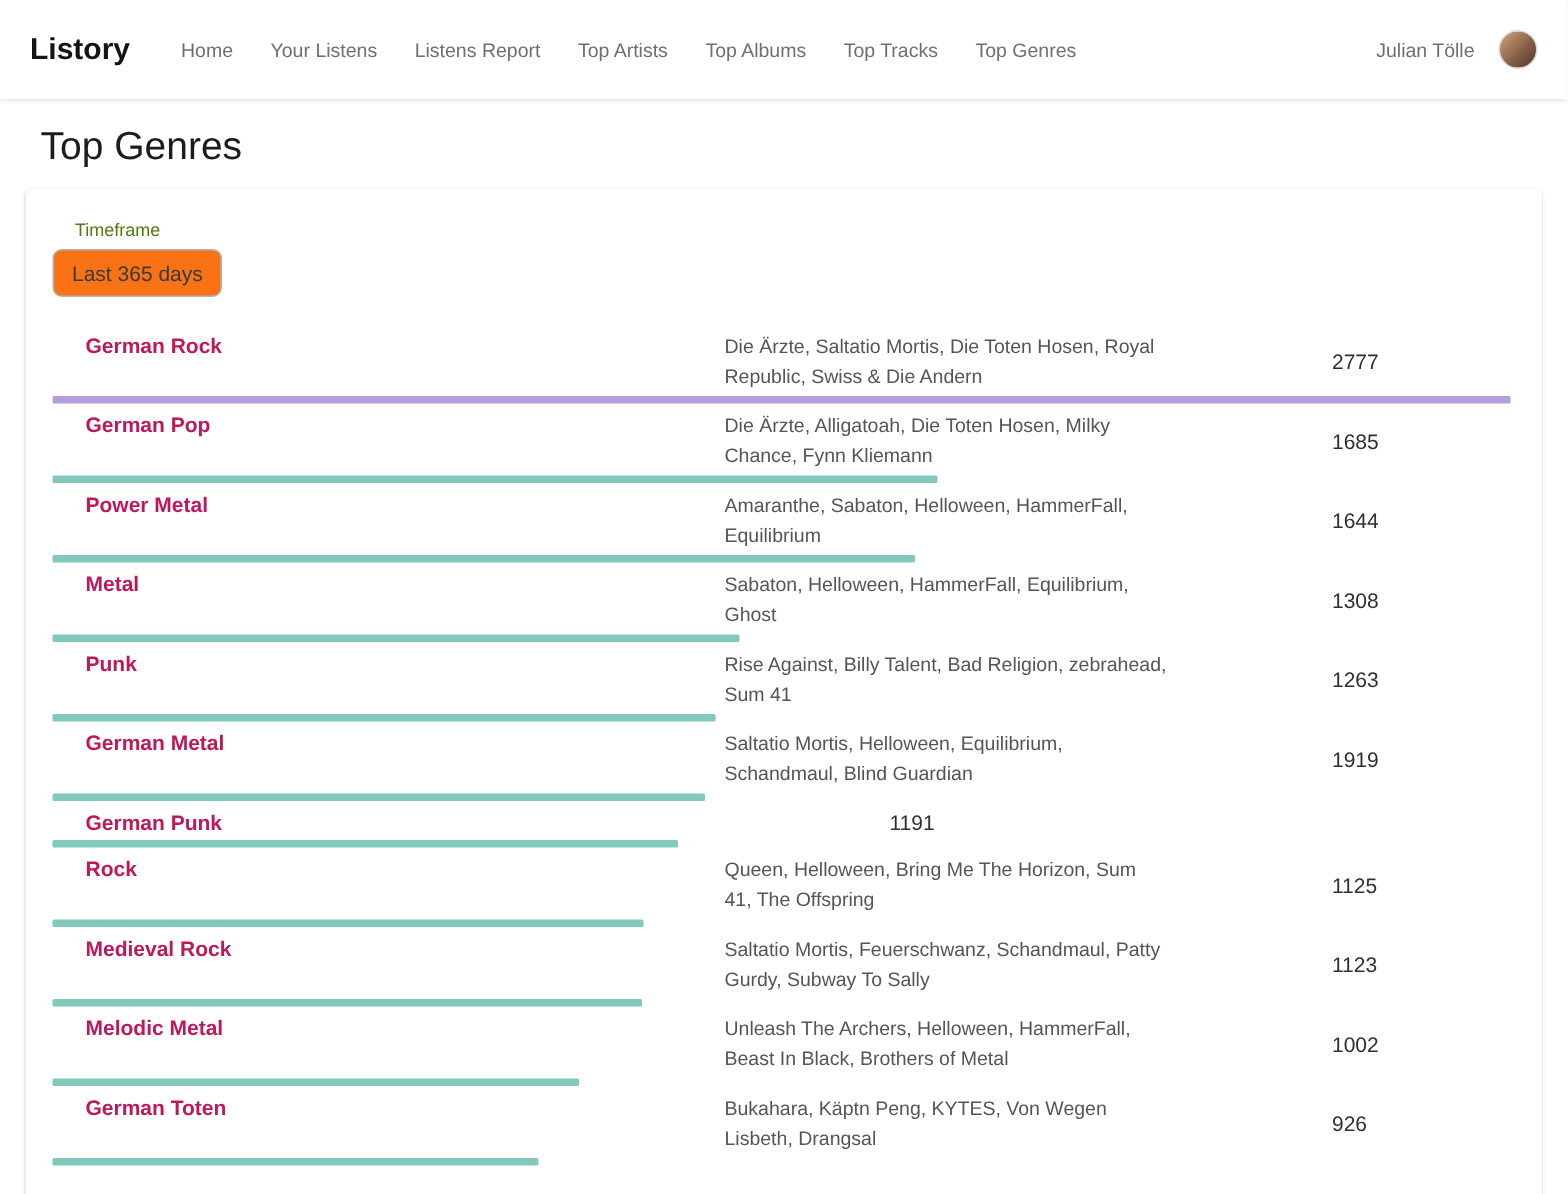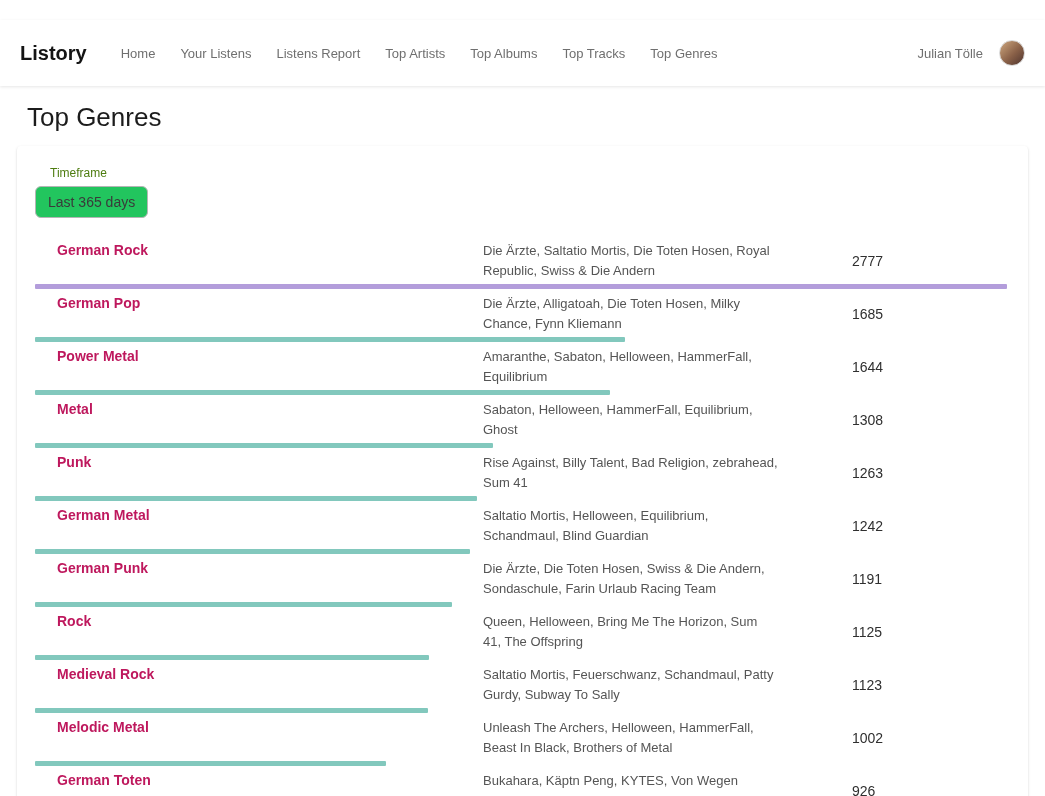--- a/index.html
+++ b/index.html
@@ -6,51 +6,50 @@
   html, body { margin: 0; padding: 0; }
   body {
     width: 1045px; height: 796px; overflow: hidden;
     background: #ffffff; color: #212121;
     font-family: "Liberation Sans", sans-serif;
   }
   header {
     height: 66px; display: flex; align-items: center;
     padding: 0 20px; background: #fff; position: relative;
     box-shadow: 0 1px 3px rgba(0,0,0,0.10);
-    margin-top: 20px;
   }
   .logo { font-size: 20px; font-weight: 700; margin-right: 34px; cursor: pointer; color:#141414; }
   nav { display: flex; gap: 25px; flex: 1; align-items: flex-end; }
   nav a { font-size: 13px; color: #6f6f6f; text-decoration: none; cursor: pointer; white-space: nowrap; }
   .user { display: flex; align-items: center; gap: 16px; }
   .user-name { font-size: 13px; color: #6f6f6f; cursor: pointer; }
   .avatar {
     width: 26px; height: 26px; border-radius: 50%; cursor: pointer;
     background: linear-gradient(135deg, #cfa87f 0%, #8a6148 55%, #4e342e 100%);
     border: 1px solid #d9d9d9;
   }
   h1 { font-size: 26px; font-weight: 500; margin: 16px 0 13px 27px; color: #1c1c1c; }
   .card {
     margin: 0 17px; background: #fff; border-radius: 4px;
     padding: 16px 16px 24px;
     box-shadow: 0 2px 1px -1px rgba(0,0,0,0.2), 0 1px 1px 0 rgba(0,0,0,0.14), 0 1px 3px 0 rgba(0,0,0,0.12);
   }
   .filter-label { display: block; font-size: 12px; color: #4d7c0f; margin: 4px 0 6px 17px; }
   .timeframe-btn {
     display: inline-block; margin-left: 2px; padding: 7px 12px;
-    font-size: 14px; color: #3a3a3a; background: #22c55e;
+    font-size: 14px; color: #3a3a3a; background: #f97316;
     border: 1px solid #b5b5b5; border-radius: 6px;
     font-family: inherit; cursor: pointer;
   }
   .rows { margin-top: 18px; }
   .row { margin-bottom: 0; }
   .cells { display: flex; align-items: flex-start; padding: 5px 0 4px; }
   .genre { width: 450px; padding-left: 24px; padding-top: 1px; font-size: 14px; font-weight: 700; color: #be185d; }
   .artists { width: 295px; font-size: 13px; color: #555; line-height: 1.5; }
-  .count { margin-left: 74px; font-size: 14px; color: #2f2f2f; align-self: center; }
+  .count { margin-left: 110px; font-size: 14px; color: #2f2f2f; align-self: center; }
   .bar-track { width: 972px; margin-left: 2px; height: 5px; }
   .bar { height: 5px; border-radius: 1px; }
 </style>
 </head>
 <body>
 
 <header>
   <div class="logo">Listory</div>
   <nav id="nav">
       <a>Home</a>
@@ -124,30 +123,29 @@
             <div class="count">1263</div>
           </div>
           <div class="bar-track">
             <div class="bar" style="width: 45.48%; background: rgb(130, 200, 189);"></div>
           </div>
         </div>
         <div class="row">
           <div class="cells">
             <div class="genre">German Metal</div>
             <div class="artists">Saltatio Mortis, Helloween, Equilibrium, Schandmaul, Blind Guardian</div>
-            <div class="count">1242</div>
+            <div class="count">1919</div>
           </div>
           <div class="bar-track">
             <div class="bar" style="width: 44.72%; background: rgb(130, 200, 189);"></div>
           </div>
         </div>
         <div class="row">
           <div class="cells">
             <div class="genre">German Punk</div>
-            <div class="artists">Die Ärzte, Die Toten Hosen, Swiss &amp; Die Andern, Sondaschule, Farin Urlaub Racing Team</div>
             <div class="count">1191</div>
           </div>
           <div class="bar-track">
             <div class="bar" style="width: 42.89%; background: rgb(130, 200, 189);"></div>
           </div>
         </div>
         <div class="row">
           <div class="cells">
             <div class="genre">Rock</div>
             <div class="artists">Queen, Helloween, Bring Me The Horizon, Sum 41, The Offspring</div>

